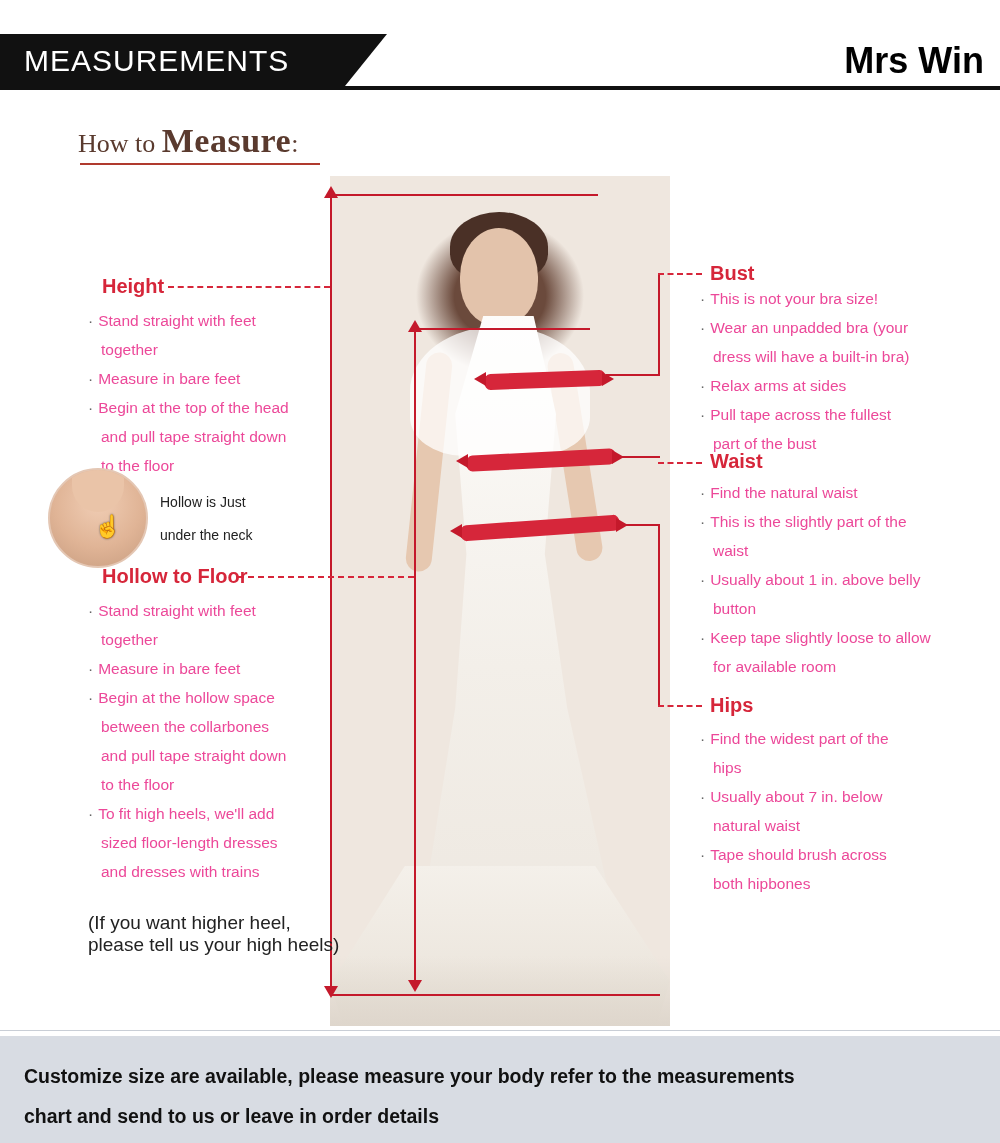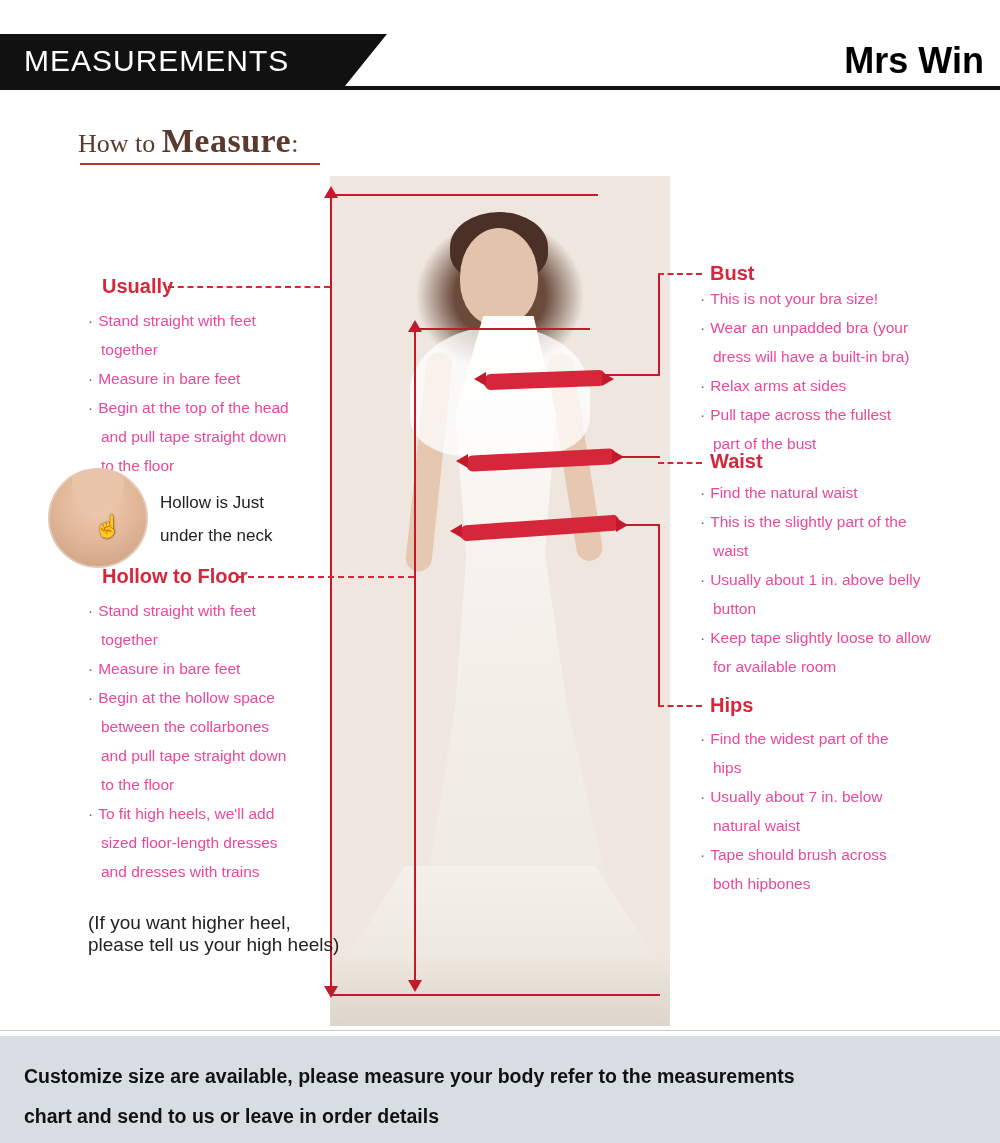--- a/index.html
+++ b/index.html
@@ -222,21 +222,21 @@
     position: absolute;
     left: 44px; top: 44px;
     font-size: 22px;
     color: #ffffff;
     text-shadow: 0 0 2px #555;
   }
   .hollow-text {
     position: absolute;
     left: 160px; top: 486px;
     color: #222222;
-    font-size: 17px;
+    font-size: 14px;
     line-height: 33px;
     width: 180px;
   }
 
   
   .footer {
     position: absolute;
     left: 0; top: 1036px;
     width: 1000px; height: 107px;
     background: #d8dce3;
@@ -317,21 +317,21 @@
 <div class="mline v" style="left:658px; top:462px; height:0px;"></div>
 <div class="dashed" style="left:658px; top:462px; width:44px;"></div>
 
 <div class="mline h" style="left:620px; top:524px; width:40px;"></div>
 <div class="mline v" style="left:658px; top:524px; height:182px;"></div>
 <div class="dashed" style="left:658px; top:705px; width:44px;"></div>
 
 <div class="dashed" style="left:168px; top:286px; width:162px;"></div>
 <div class="dashed" style="left:238px; top:576px; width:176px;"></div>
 
-<div class="sec-title" style="left:102px; top:275px;">Usually</div>
+<div class="sec-title" style="left:102px; top:275px;">Height</div>
 <div class="bullets" style="left:88px; top:306px; width:252px;">
   <span class="b">Stand straight with feet</span>
   <span class="cont">together</span>
   <span class="b">Measure in bare feet</span>
   <span class="b">Begin at the top of the head</span>
   <span class="cont">and pull tape straight down</span>
   <span class="cont">to the floor</span>
 </div>
 
 <div class="hollow-circle">

